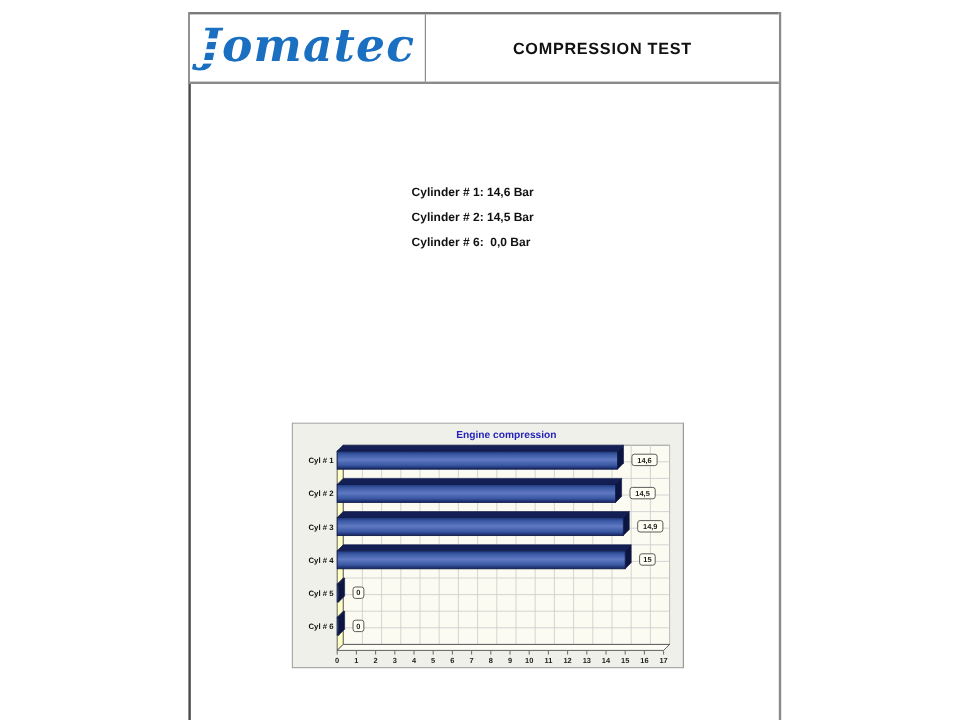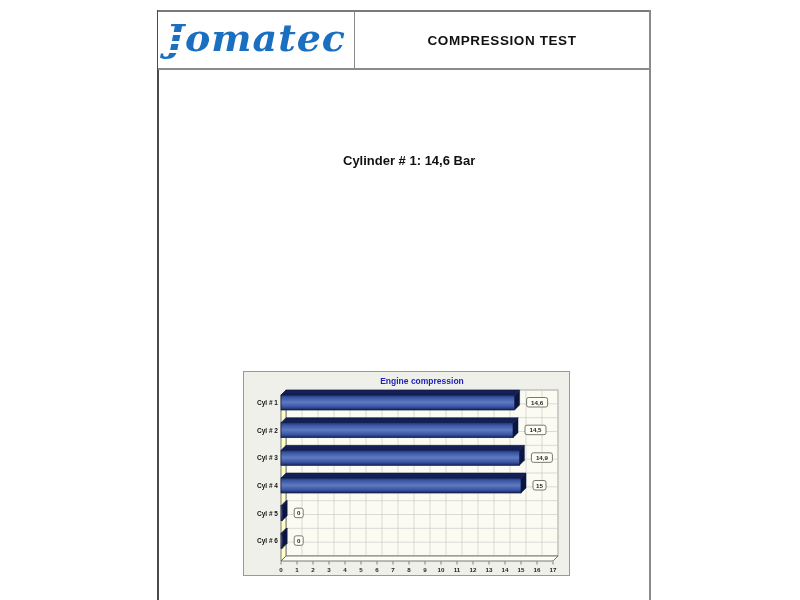--- a/index.html
+++ b/index.html
@@ -39,26 +39,26 @@
     flex:1;display:flex;align-items:center;justify-content:center;
   }
   .report-title{
     font-size:13.5px;font-weight:bold;color:#111;letter-spacing:0.6px;
   }
   
   .readings{
     position:absolute;left:343px;top:151px;
   }
   .reading{
-    font-size:13px;font-weight:bold;color:#111;
+    font-size:10px;font-weight:bold;color:#111;
     line-height:20.9px;white-space:pre;
   }
   
   .chart-panel{
-    position:absolute;left:243px;top:352px;width:327px;height:205px;margin-top:19px;
+    position:absolute;left:243px;top:352px;width:327px;height:205px;
   }
   .chart-panel svg{display:block;}
 </style>
 </head>
 <body>
 
 <div class="page-border-left"></div>
 <div class="page-border-right"></div>
 
 <div class="header-box">
@@ -68,20 +68,22 @@
     <span class="logo-stripe stripe-2"></span>
     <span class="logo-stripe stripe-3"></span>
   </div>
   <div class="title-cell">
     <span class="report-title">COMPRESSION TEST</span>
   </div>
 </div>
 
 <div class="readings">
   <div class="reading">Cylinder # 1: 14,6 Bar</div>
+  <div class="reading">Cylinder # 2: 14,5 Bar</div>
+  <div class="reading">Cylinder # 6:  0,0 Bar</div>
 </div>
 
 <div class="chart-panel">
     <svg width="327" height="205" viewBox="0 0 327 205">
       <defs>
         <linearGradient id="barGrad" x1="0" y1="0" x2="0" y2="1">
           <stop offset="0" stop-color="#1d3576"></stop>
           <stop offset="0.18" stop-color="#3a58a4"></stop>
           <stop offset="0.48" stop-color="#6079c2"></stop>
           <stop offset="0.78" stop-color="#3a58a4"></stop>

